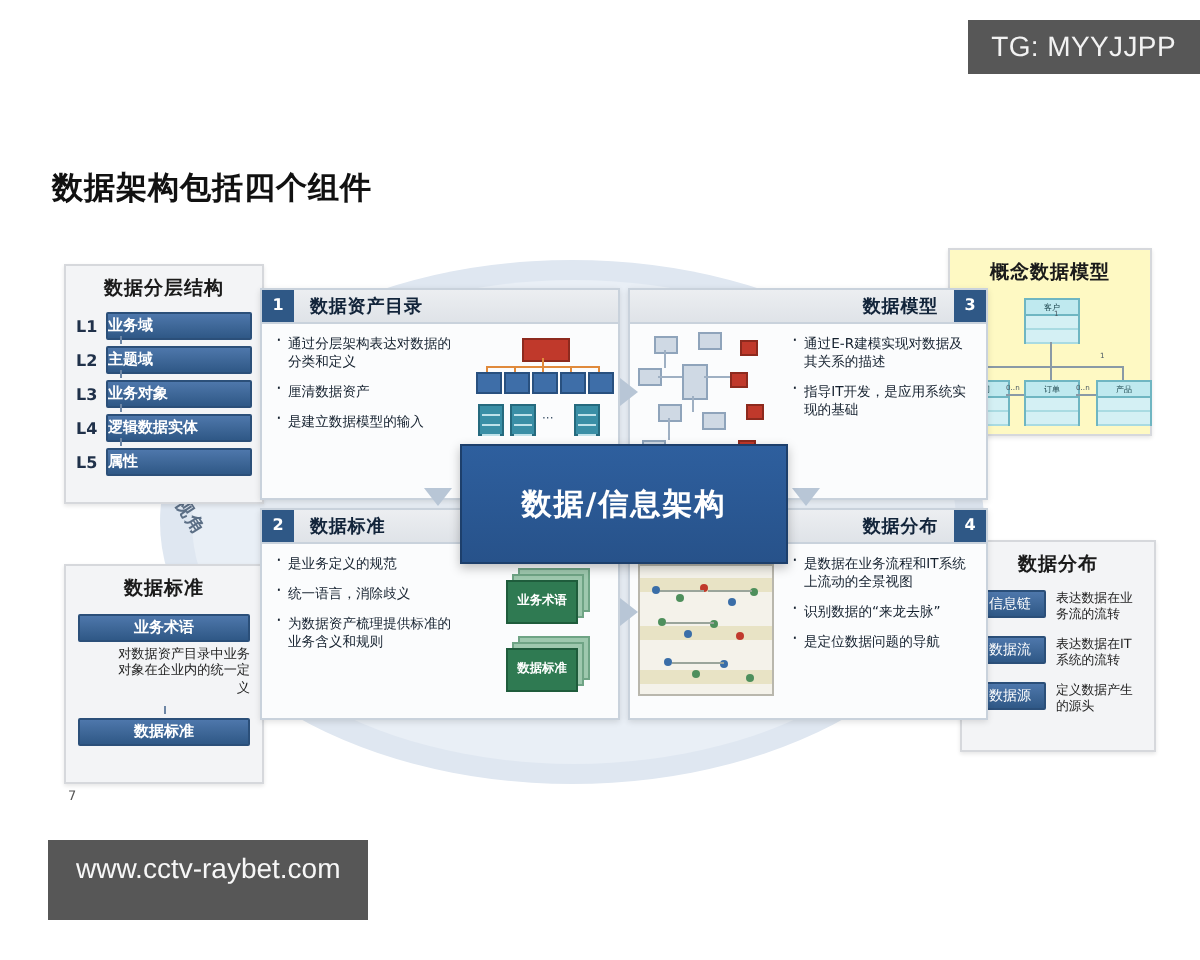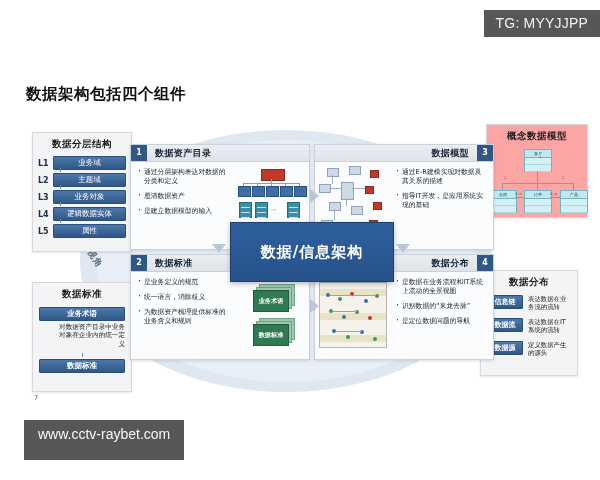--- a/index.html
+++ b/index.html
@@ -61,22 +61,22 @@
 
   
   #layer-card{left:10px;top:10px;width:98px;height:118px;}
   .layer-rows{padding:1px 5px 5px 5px;position:relative;}
   .layer-row{display:flex;align-items:center;margin-bottom:3px;position:relative;}
   .layer-key{
     width:15px;font-size:8px;font-weight:bold;color:#20314a;flex:0 0 15px;
   }
   .layer-box{
     flex:1;background:linear-gradient(#4e77ab,#2f5886);
-    color:#fff;font-size:7.5px;text-align:center;line-height:12px;height:12px;
-    border:1px solid #2b4f79;border-radius:1px;font-weight:normal;
+    color:#fff;font-size:7.5px;text-align:left;line-height:12px;height:12px;
+    border:1px solid #2b4f79;border-radius:1px;font-weight:bold;
     overflow:hidden;white-space:nowrap;
   }
   .layer-connector{
     position:absolute;left:22px;top:12px;width:1px;height:4px;background:#6d86a5;
   }
 
   
   #std-card{left:10px;top:160px;width:98px;height:108px;}
   .std-body{padding:2px 6px 4px 6px;}
   .std-chip{
@@ -84,41 +84,41 @@
     font-weight:bold;text-align:center;line-height:12px;height:12px;
     border:1px solid #2b4f79;border-radius:1px;margin-bottom:2px;
   }
   .std-text{
     font-size:6.6px;line-height:8.4px;color:#1d1d1d;margin:0 0 5px 14px;text-align:right;
   }
   .std-text.wide{margin-left:0;}
   .std-stem{height:4px;width:1px;background:#6d86a5;margin:0 auto 2px auto;}
 
   
-  #cdm-card{left:464px;top:2px;width:100px;height:92px;background:#fca5a5;}
+  #cdm-card{left:452px;top:2px;width:100px;height:92px;background:#fef9c3;}
   .erd{position:relative;height:62px;margin:0 5px;}
   .erd-ent{
     position:absolute;background:#d4f0f4;border:1px solid #6fb6c2;width:26px;
   }
   .erd-ent .hd{
     height:7px;border-bottom:1px solid #6fb6c2;background:#bfe9ef;
     font-size:4px;color:#18424a;text-align:center;line-height:7px;overflow:hidden;
   }
   .erd-ent .bd{height:13px;}
   .erd-ent .bd i{display:block;height:6px;border-bottom:1px solid #a9dbe2;}
   .erd-line{position:absolute;background:#8a9aa6;}
   .erd-cap{position:absolute;font-size:3.6px;color:#4a5862;white-space:nowrap;}
 
   
   #dist-card{left:458px;top:148px;width:96px;height:104px;}
   .dist-rows{padding:2px 6px 4px 6px;}
   .dist-row{display:flex;align-items:flex-start;margin-bottom:7px;}
   .dist-chip{
     flex:0 0 34px;background:linear-gradient(#4e77ab,#2f5886);color:#fff;
-    font-size:7px;font-weight:bold;text-align:center;line-height:12px;height:12px;
+    font-size:7px;font-weight:normal;text-align:center;line-height:12px;height:12px;
     border:1px solid #2b4f79;border-radius:1px;
   }
   .dist-desc{
     flex:1;font-size:6.4px;line-height:8px;color:#1d1d1d;padding-left:5px;
   }
 
   
   .quad{
     position:absolute;background:#fbfcfd;border:1px solid #c9d2dc;
     box-shadow:0 1px 3px rgba(0,0,0,.12);

